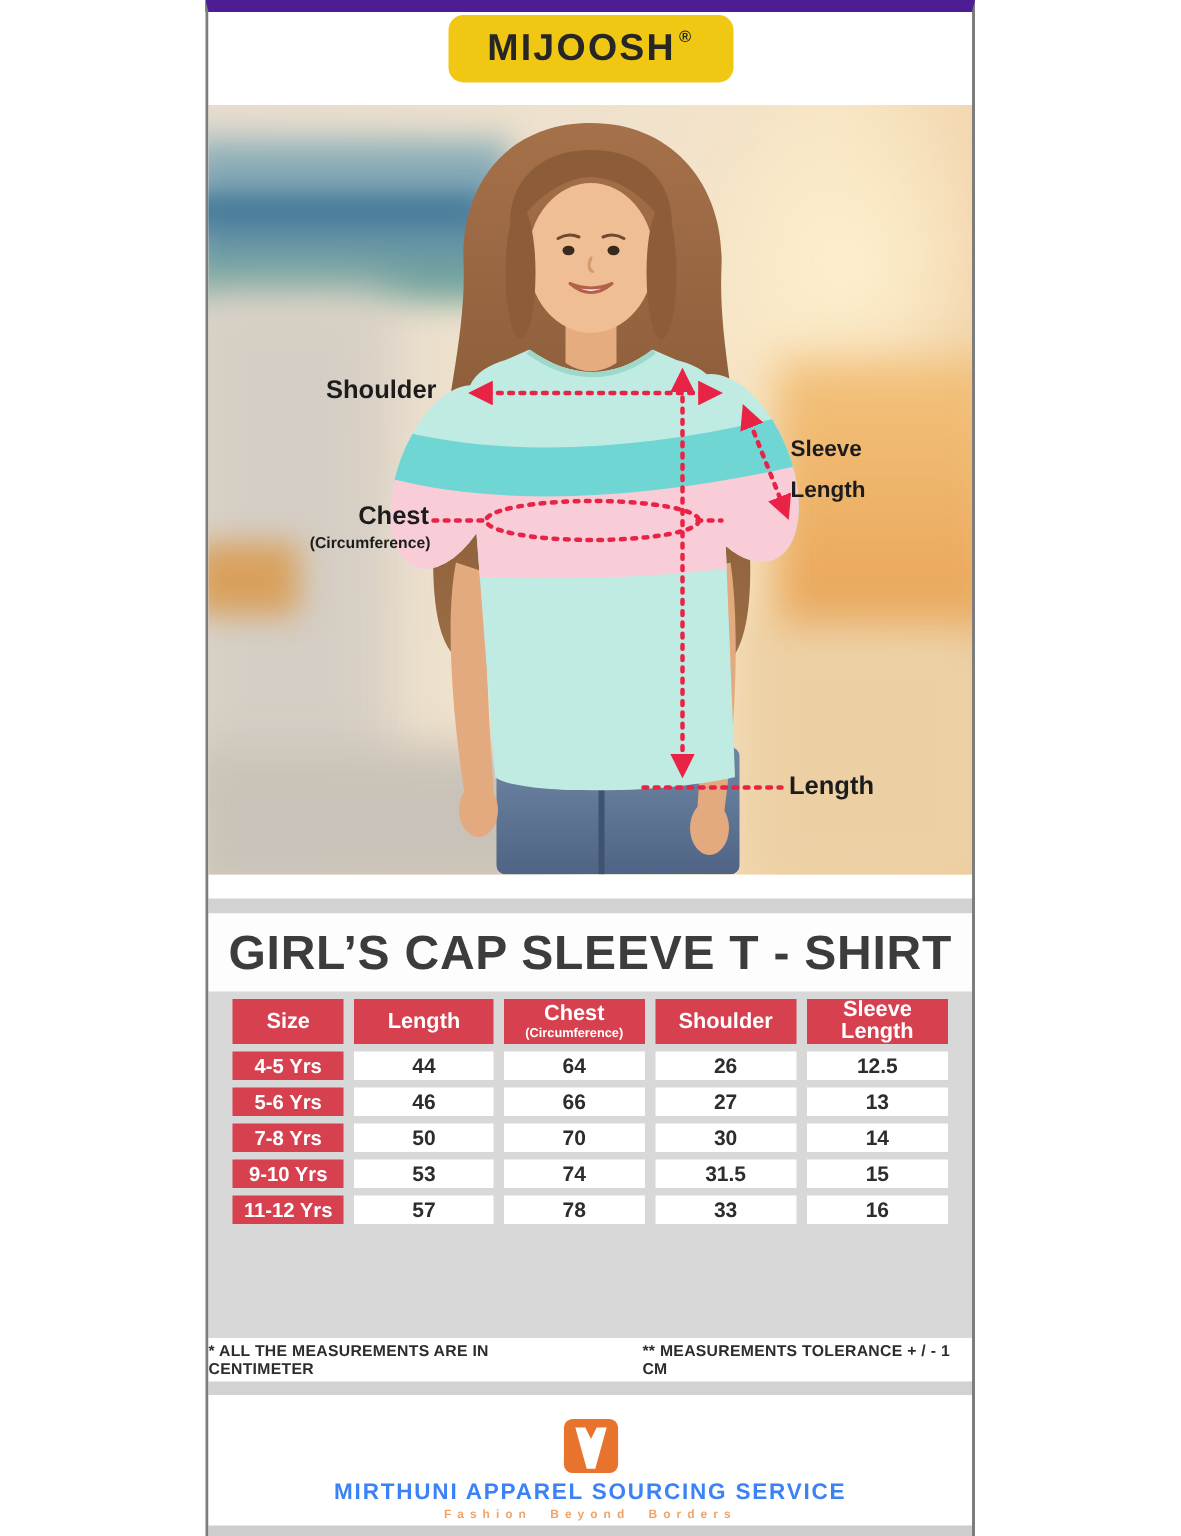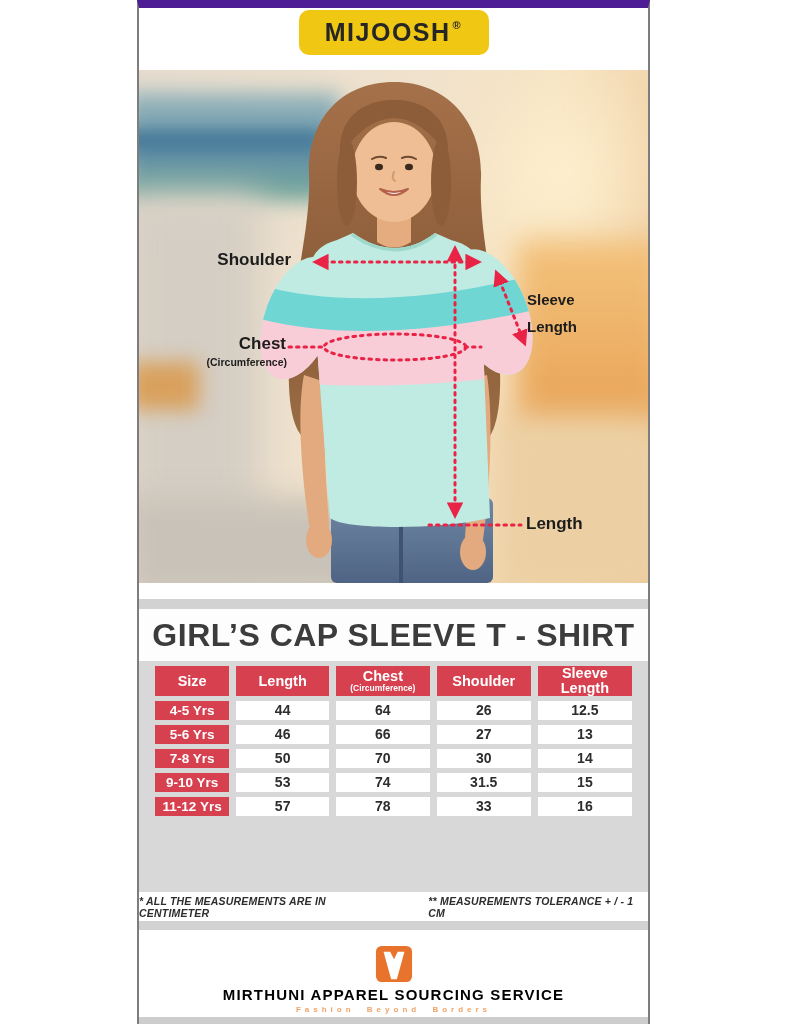--- a/index.html
+++ b/index.html
@@ -54,28 +54,28 @@
   .title-band h1 { font-size:32px; font-weight:bold; color:#3c3c3c; letter-spacing:0.5px; }
 
   
   .table-panel { height:231px; background:#d8d8d8; padding:0 9px; overflow:hidden; }
   table.size-table { width:100%; border-collapse:separate; border-spacing:7px 5px; table-layout:fixed; }
   .size-table th { background:#d6404f; color:#ffffff; font-weight:bold; font-size:14.5px; height:29px; vertical-align:middle; line-height:1.05; }
   .size-table th .sub { display:block; font-size:8.5px; font-weight:bold; }
   .size-table td { background:#ffffff; color:#2d2d2d; font-weight:bold; font-size:14px; text-align:center; height:19px; line-height:19px; }
   .size-table td.size-cell { background:#d6404f; color:#ffffff; font-size:13.5px; }
 
-  .footnote-band { height:29px; background:#fff; display:flex; align-items:center; justify-content:flex-start; gap:35px;font-style:italic; }
+  .footnote-band { height:29px; background:#fff; display:flex; align-items:center; justify-content:flex-start; gap:35px; }
   .footnote-band span { font-size:10.5px; font-weight:bold; color:#2c2c2c; letter-spacing:0.2px; }
 
   
   .mfg { flex:1; background:#fff; display:flex; flex-direction:column; align-items:center; padding-top:8px; }
   .mfg-heading { font-size:15px; color:#2b2b2b; }
   .mfg-logo { margin-top:7px; }
-  .mfg-company { margin-top:3px; font-size:15px; font-weight:bold; color:#000000; letter-spacing:1.2px; }
+  .mfg-company { margin-top:3px; font-size:15px; font-weight:bold; color:#3b82f6; letter-spacing:1.2px; }
   .mfg-tagline { margin-top:2px; font-size:8px; font-weight:bold; color:#f0a468; letter-spacing:4px; word-spacing:6px; }
 </style>
 </head>
 <body>
 
 <div class="page">
   <div class="column">
 
     <div class="top-strip">
       <div class="brand-pill">

